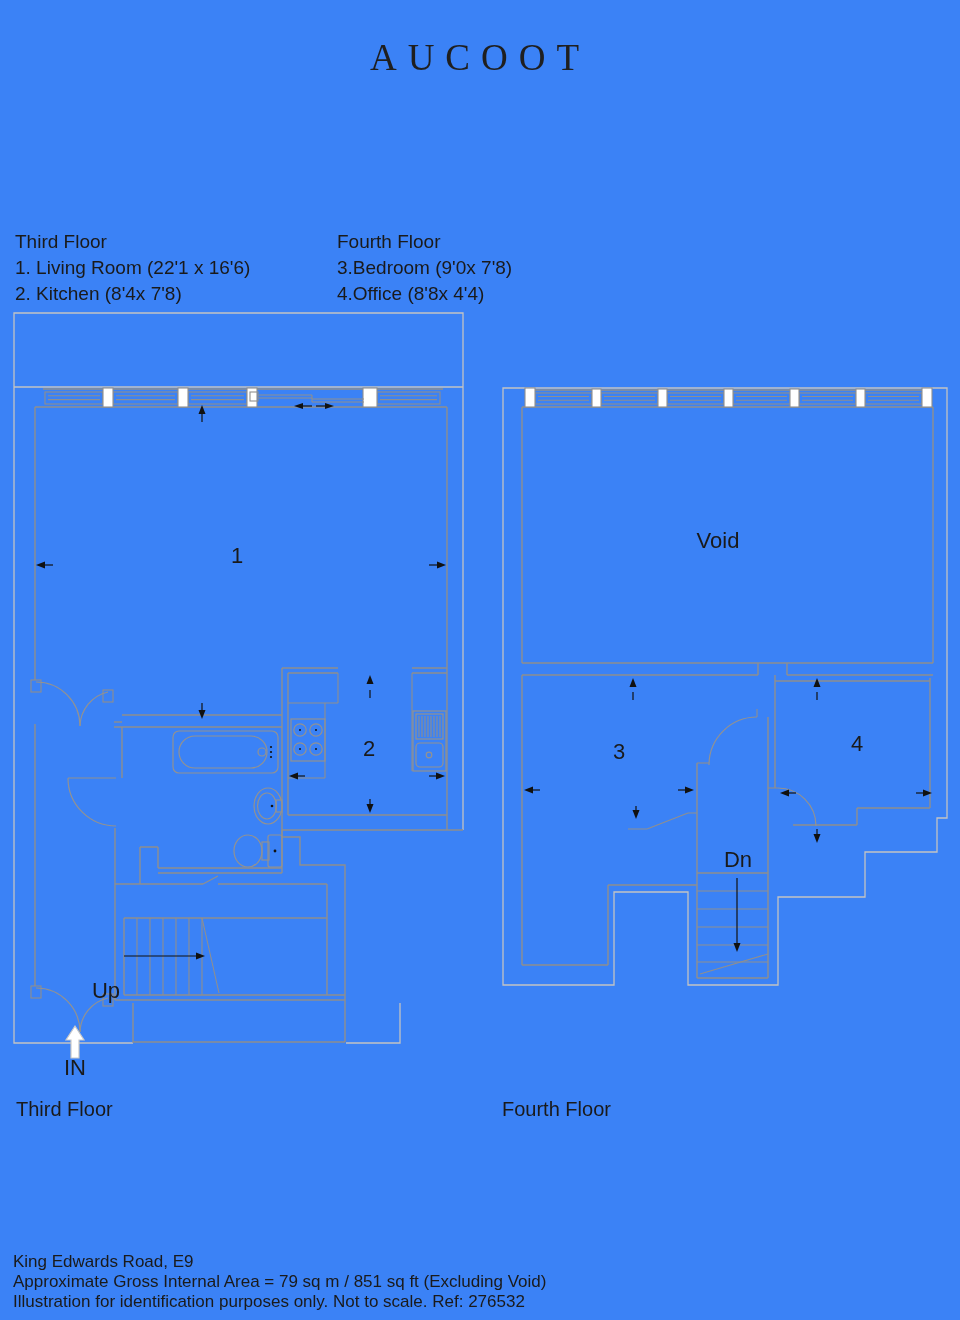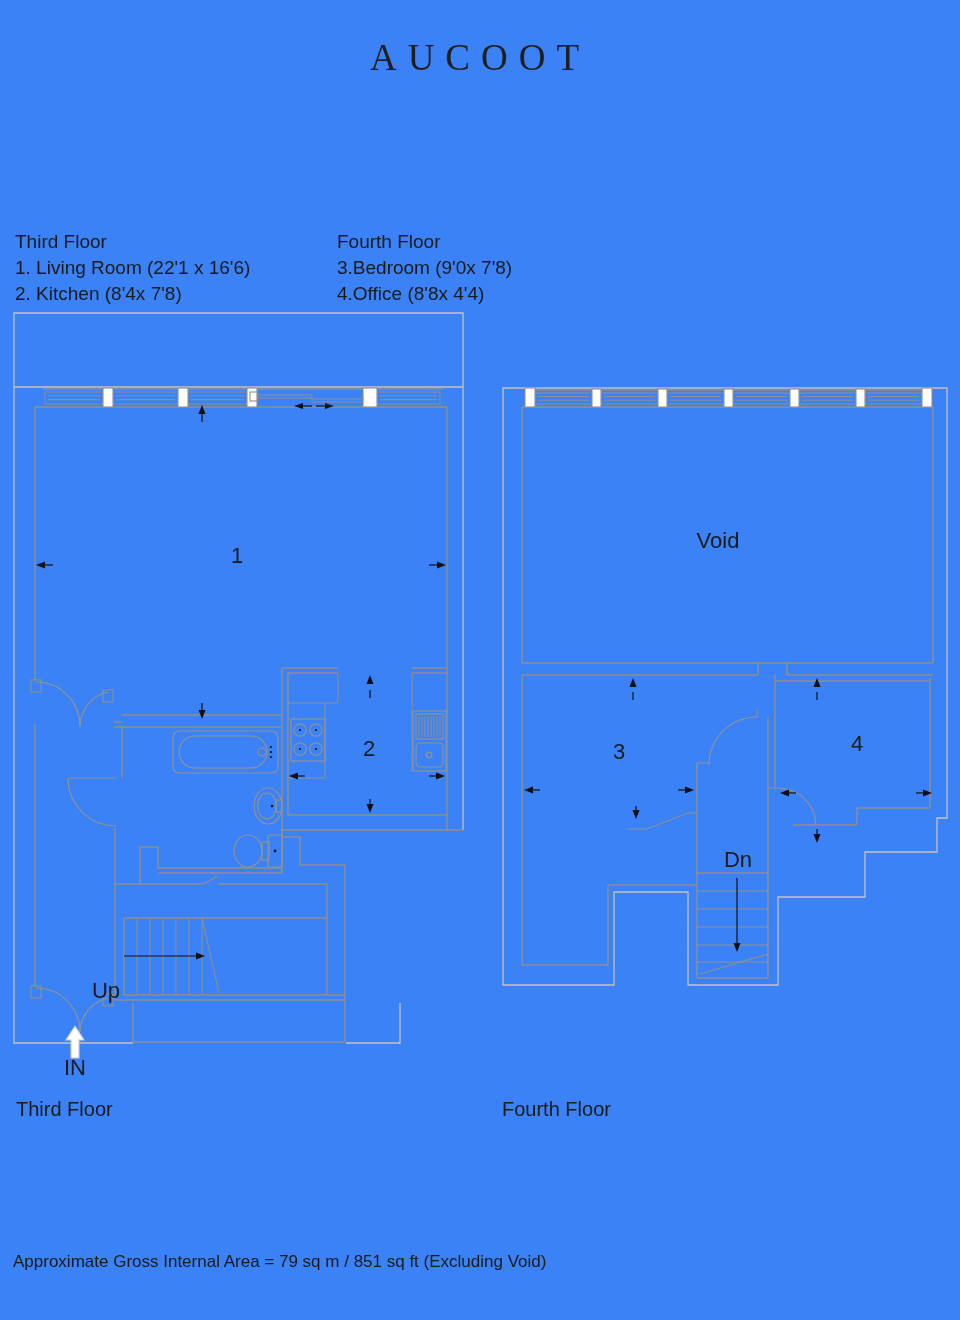--- a/index.html
+++ b/index.html
@@ -261,16 +261,18 @@
   <div class="lbl" style="left:75px;top:1068px;">IN</div>
   <div class="lbl" style="left:718px;top:541px;">Void</div>
   <div class="lbl" style="left:619px;top:752px;">3</div>
   <div class="lbl" style="left:857px;top:744px;">4</div>
   <div class="lbl" style="left:738px;top:860px;">Dn</div>
 
   <div class="caption" style="left:16px;top:1098px;">Third Floor</div>
   <div class="caption" style="left:502px;top:1098px;">Fourth Floor</div>
 
   <div class="footer">
+    <div>King Edwards Road, E9</div>
     <div>Approximate Gross Internal Area = 79 sq m / 851 sq ft (Excluding Void)</div>
+    <div>Illustration for identification purposes only. Not to scale. Ref: 276532</div>
   </div>
 
 </div>
 
 </body></html>

